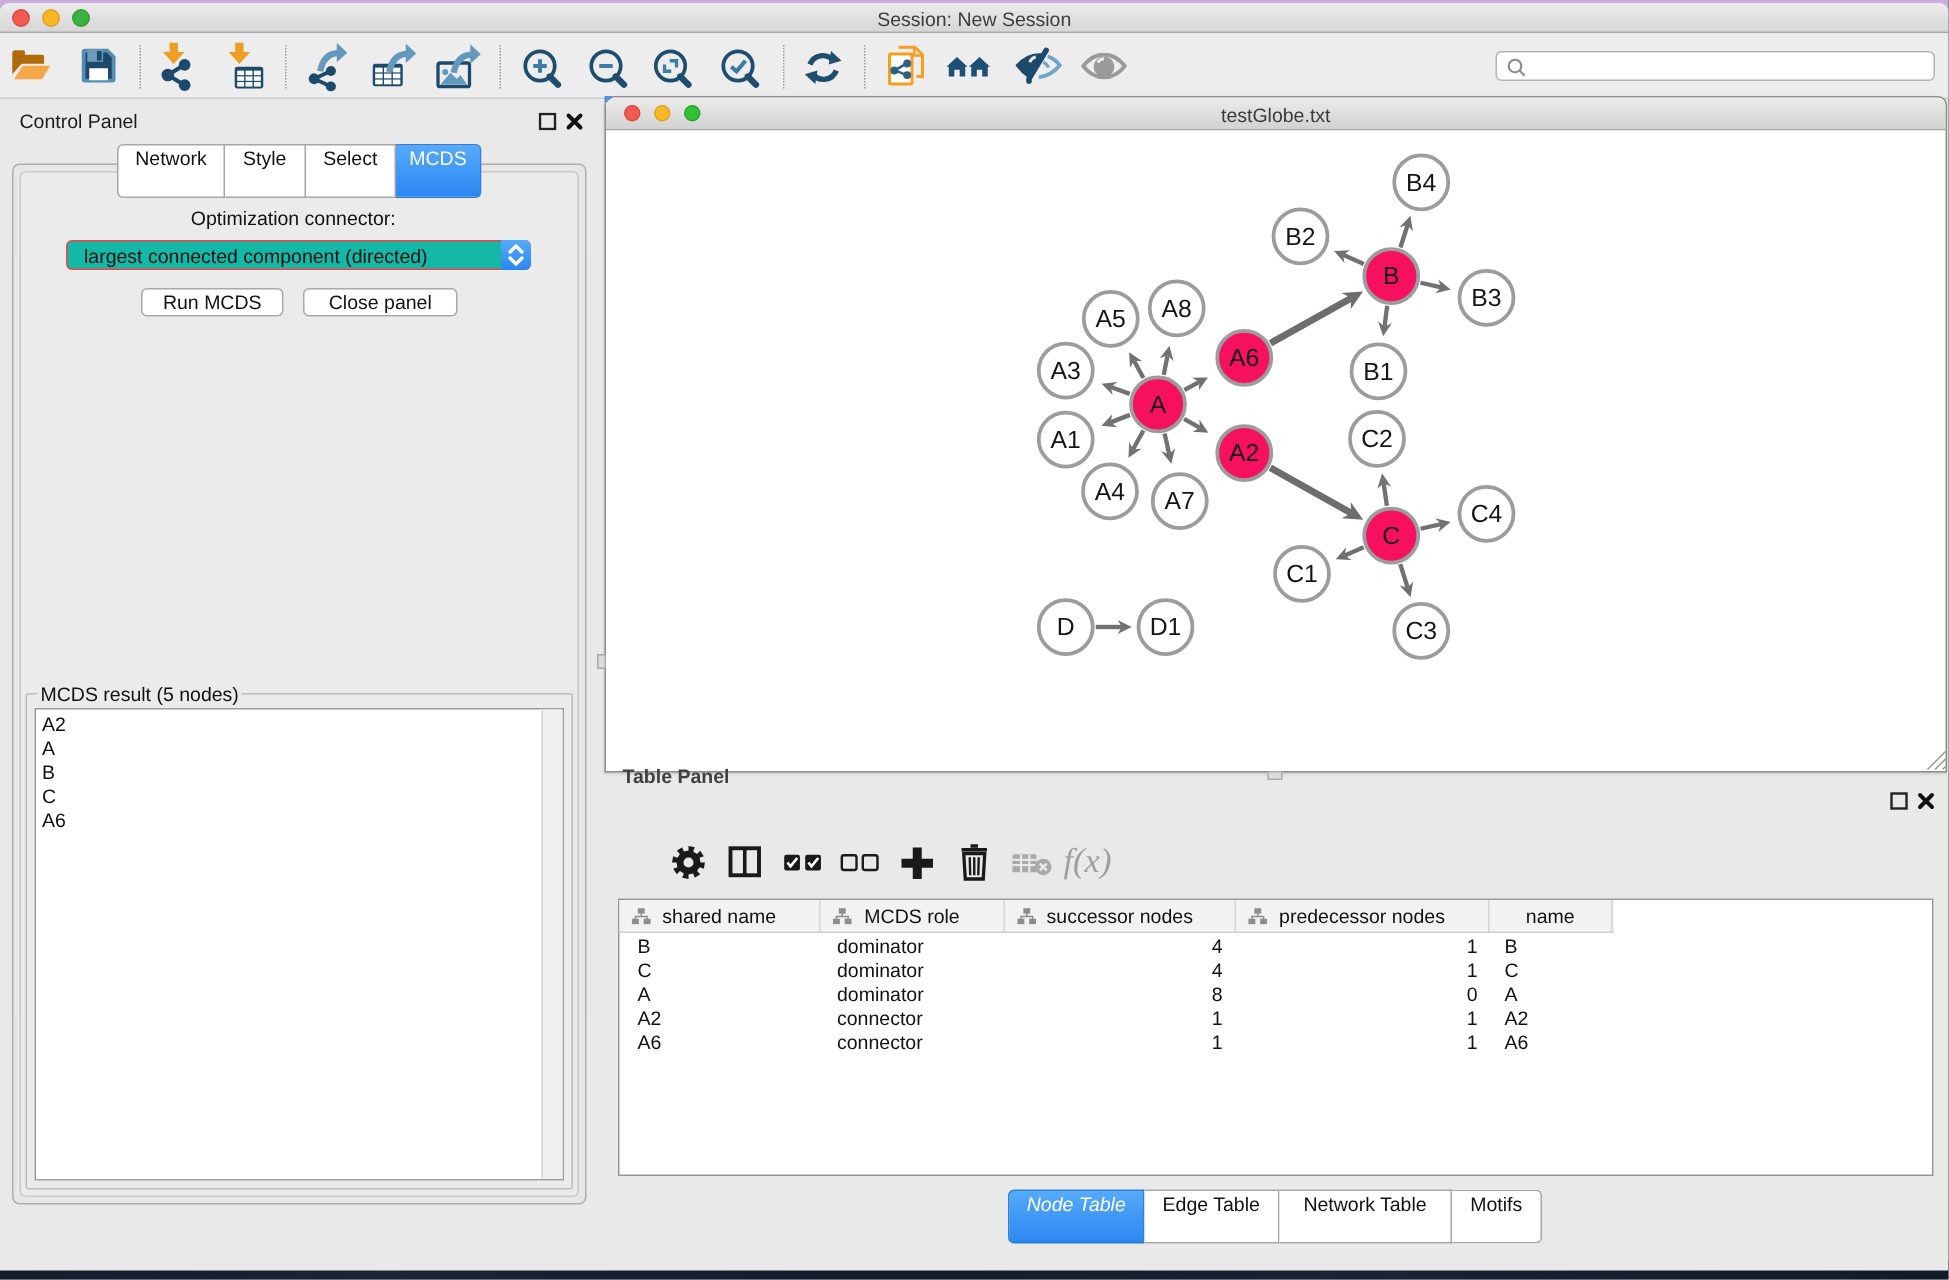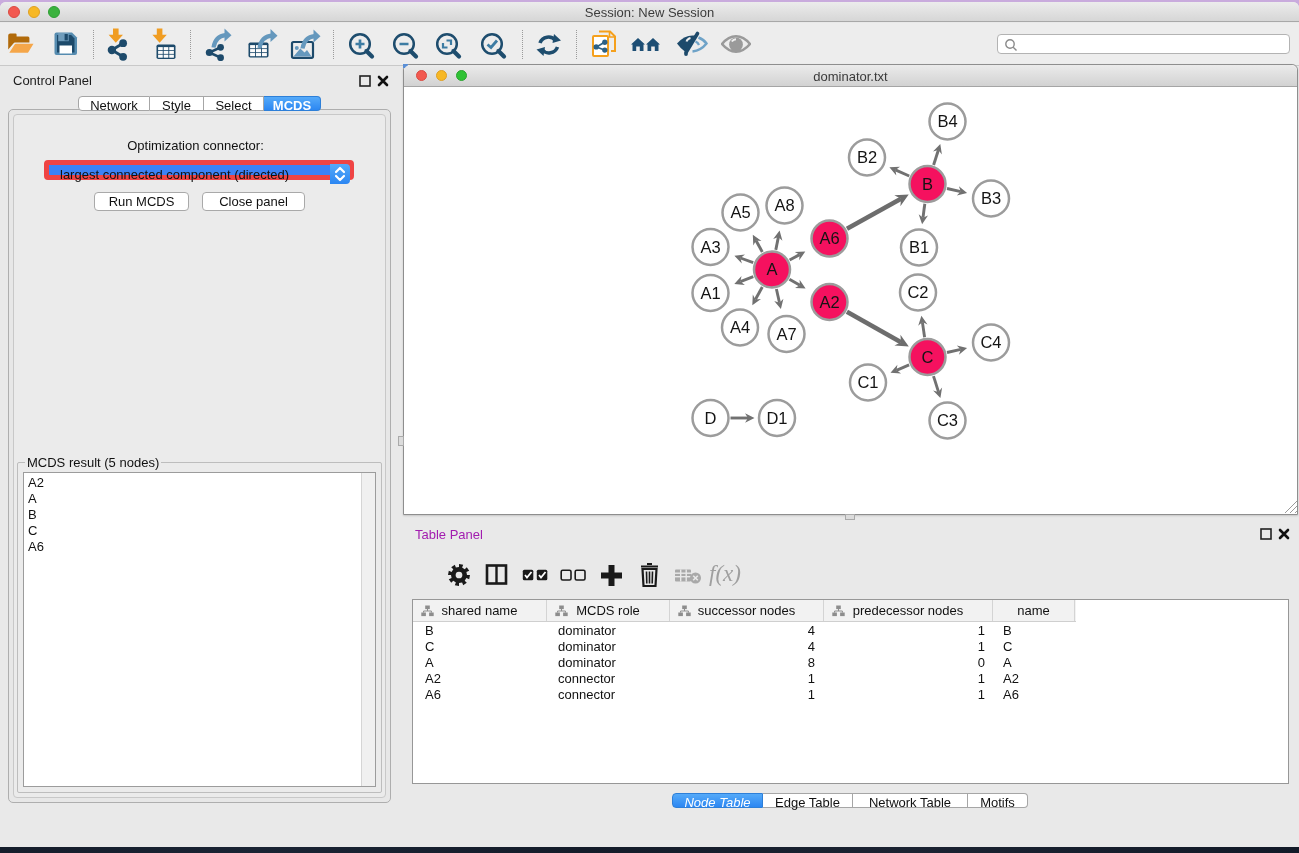--- a/index.html
+++ b/index.html
@@ -23,28 +23,28 @@
 .ticon { position:absolute; top:6px; }
 #searchbox { position:absolute; left:997px; top:11px; width:293px; height:20px; background:#fff;
   border:1px solid #b3b3b3; border-radius:4px; }
 
 #cp-title { position:absolute; left:13px; top:71px; font-size:13px; color:#1c1c1c; }
 #cp-outer { position:absolute; left:8px; top:107px; width:383px; height:694px;
   border:1px solid #aeaeae; border-radius:5px; background:#e7e7e7; }
 #cp-inner { position:absolute; left:13px; top:112px; width:373px; height:684px;
   border:1px solid #c8c8c8; border-radius:4px; background:#ebebeb; }
 .tabrow { position:absolute; display:flex; }
-.tab { height:15px; background:#fff; border:1px solid #a6a6a6; border-left:none;
+.tab { height:36px; background:#fff; border:1px solid #a6a6a6; border-left:none;
   font-size:13px; color:#111; text-align:center; line-height:18px; padding:0 0; }
 .tab.first { border-left:1px solid #a6a6a6; border-radius:4px 0 0 4px; }
 .tab.last { border-radius:0 4px 4px 0; }
 .tab.sel { background:linear-gradient(#55aaf9,#2c87f2); color:#fff; border-color:#2d7fd8; }
 #opt-label { position:absolute; left:0; width:391px; top:136px; text-align:center; font-size:13px; color:#111; }
-#dropdown { position:absolute; left:44px; top:158px; width:310px; height:20px; background:#3b82f6;
-  border:5px solid #ef4444; border-radius:4px; font-size:13px; color:#111; line-height:19px;
+#dropdown { position:absolute; left:44px; top:158px; width:310px; height:20px; background:#14b8a6;
+  border:1px solid #ef4444; border-radius:4px; font-size:13px; color:#111; line-height:19px;
   padding-left:11px; }
 #dropdown .spin { position:absolute; right:-1px; top:-1px; width:20px; height:20px;
   background:linear-gradient(#55aaf9,#2b86f2); border-radius:0 4px 4px 0; }
 .btn { position:absolute; height:19px; background:#fff; border:1px solid #a9a9a9; border-radius:4px;
   font-size:13px; color:#111; text-align:center; line-height:17px; }
 #fieldset { position:absolute; left:17px; top:460px; width:365px; height:331px;
   border:1px solid #bdbdbd; border-radius:2px; }
 #fieldset .legend { position:absolute; left:7px; top:-8px; background:#ebebeb; padding:0 2px;
   font-size:13px; color:#111; }
 #mcds-list { position:absolute; left:5px; top:9px; width:353px; height:315px; background:#fff;
@@ -55,21 +55,21 @@
 #netwin { position:absolute; left:403px; top:62px; width:895px; height:451px;
   border:1px solid #8e8e8e; border-radius:6px 6px 0 0; background:#fff;
   box-shadow:0 1px 2px rgba(0,0,0,0.15); }
 #net-titlebar { position:absolute; left:0; top:0; width:893px; height:22px;
   background:linear-gradient(#ebebeb,#d2d2d2); border-bottom:1px solid #a5a5a5;
   border-radius:6px 6px 0 0; }
 #net-titlebar .title { position:absolute; left:0; right:0; top:4px; text-align:center;
   font-size:13px; color:#3a3a3a; }
 #graph { position:absolute; left:-0.5px; top:20.5px; }
 
-#tp-title { position:absolute; left:415px; top:525px; font-size:13px; color:#a21caf; }
+#tp-title { position:absolute; left:415px; top:508px; font-size:13px; color:#404040;font-weight:bold; }
 #tp-toolbar { position:absolute; left:436px; top:551px; width:877px; height:44px; }
 #table { position:absolute; left:412px; top:597px; width:877px; height:185px; background:#fff;
   border:1px solid #979797; }
 #thead { position:absolute; left:0; top:0; height:22px; background:#f2f2f2;
   border-bottom:1px solid #cfcfcf; }
 .th { position:absolute; top:0; height:21px; border-right:1px solid #d4d4d4;
   font-size:13px; color:#111; text-align:center; line-height:21px; }
 .trow { position:absolute; font-size:13px; color:#111; height:16px; line-height:16px; }
 .cell { position:absolute; top:0; }
 .num { text-align:right; }
@@ -239,21 +239,21 @@
   <svg style="position:absolute;left:359px;top:73px" width="30" height="12" viewBox="0 0 30 12">
       <rect x="1" y="1" width="10" height="10" fill="none" stroke="#222" stroke-width="1.6"></rect>
       <path d="M20 2 L28 10 M28 2 L20 10" stroke="#111" stroke-width="2.6" stroke-linecap="round"></path>
     </svg>
   <div id="cp-outer"></div>
   <div id="cp-inner"></div>
   <div class="tabrow" style="left:78px; top:94px;">
     <div class="tab first" style="width:72px;">Network</div>
     <div class="tab" style="width:54px;">Style</div>
     <div class="tab" style="width:60px;">Select</div>
-    <div class="tab last sel" style="width:57px;font-weight:bold;">MCDS</div>
+    <div class="tab last sel" style="width:57px;">MCDS</div>
   </div>
   <div id="opt-label">Optimization connector:</div>
   <div id="dropdown">largest connected component (directed)
     <div class="spin">
         <svg width="20" height="20" viewBox="0 0 20 20">
           <path d="M6 8 L10 4 L14 8" fill="none" stroke="#fff" stroke-width="2.2" stroke-linecap="round" stroke-linejoin="round"></path>
           <path d="M6 12 L10 16 L14 12" fill="none" stroke="#fff" stroke-width="2.2" stroke-linecap="round" stroke-linejoin="round"></path>
         </svg>
       </div>
   </div>
@@ -265,21 +265,21 @@
       <div id="mcds-scroll"></div>
     </div>
   </div>
 
   <div id="netwin">
       <div style="position:absolute;left:-1px;top:-1px;width:5px;height:4px;background:#5a8fd6;"></div>
     <div id="net-titlebar">
       <div class="tl" style="left:12px; top:5px; width:11px; height:11px; background:#f25950; border:0.5px solid #d94b42;"></div>
       <div class="tl" style="left:32px; top:5px; width:11px; height:11px; background:#f7b825; border:0.5px solid #dfa023;"></div>
       <div class="tl" style="left:52px; top:5px; width:11px; height:11px; background:#2fc235; border:0.5px solid #2aa32f;"></div>
-      <div class="title">dominator.txt</div>
+      <div class="title">testGlobe.txt</div>
     </div>
     <div id="graph">
       <svg width="893" height="428" viewBox="0 0 893 428">
           <line x1="349.3" y1="191.6" x2="336.4" y2="196.6" stroke="#717171" stroke-width="2.9"></line>
           <path d="M330.3 198.9 L337.5 191.1 L336.4 196.6 L340.9 199.9 Z" fill="#717171"></path>
 <line x1="349.2" y1="177.6" x2="336.5" y2="173.0" stroke="#717171" stroke-width="2.9"></line>
           <path d="M330.4 170.8 L341.0 169.6 L336.5 173.0 L337.8 178.4 Z" fill="#717171"></path>
 <line x1="358.3" y1="167.0" x2="352.0" y2="155.5" stroke="#717171" stroke-width="2.9"></line>
           <path d="M348.8 149.8 L357.5 155.9 L352.0 155.5 L349.3 160.4 Z" fill="#717171"></path>
 <line x1="371.8" y1="164.9" x2="374.4" y2="151.9" stroke="#717171" stroke-width="2.9"></line>

